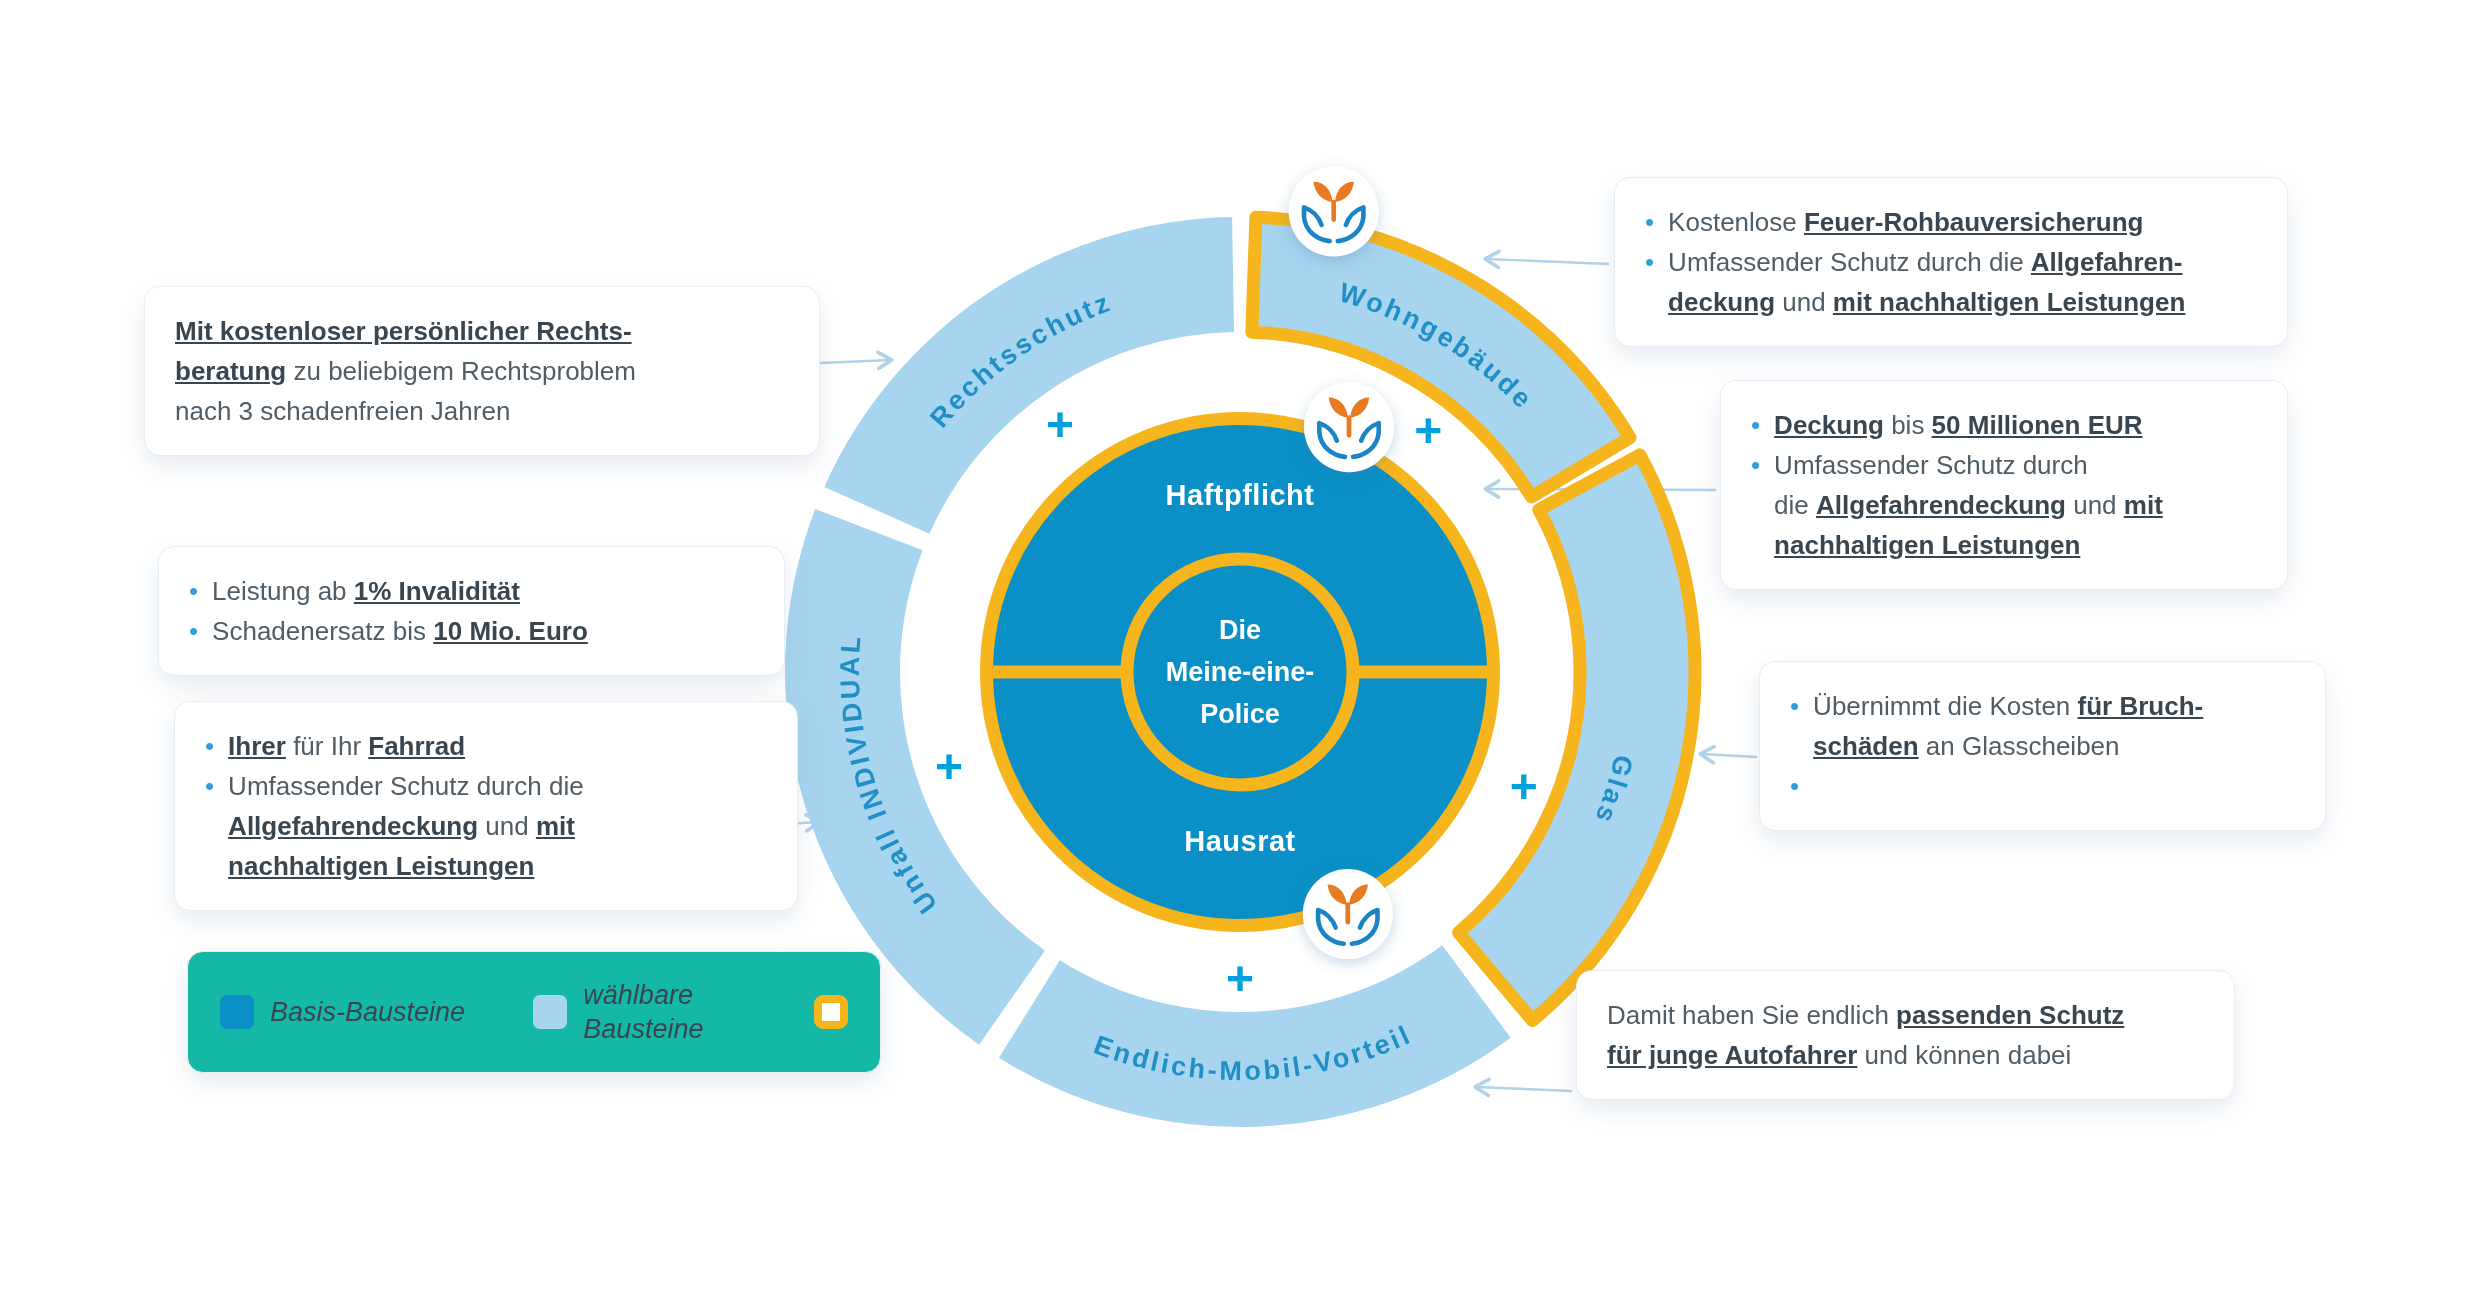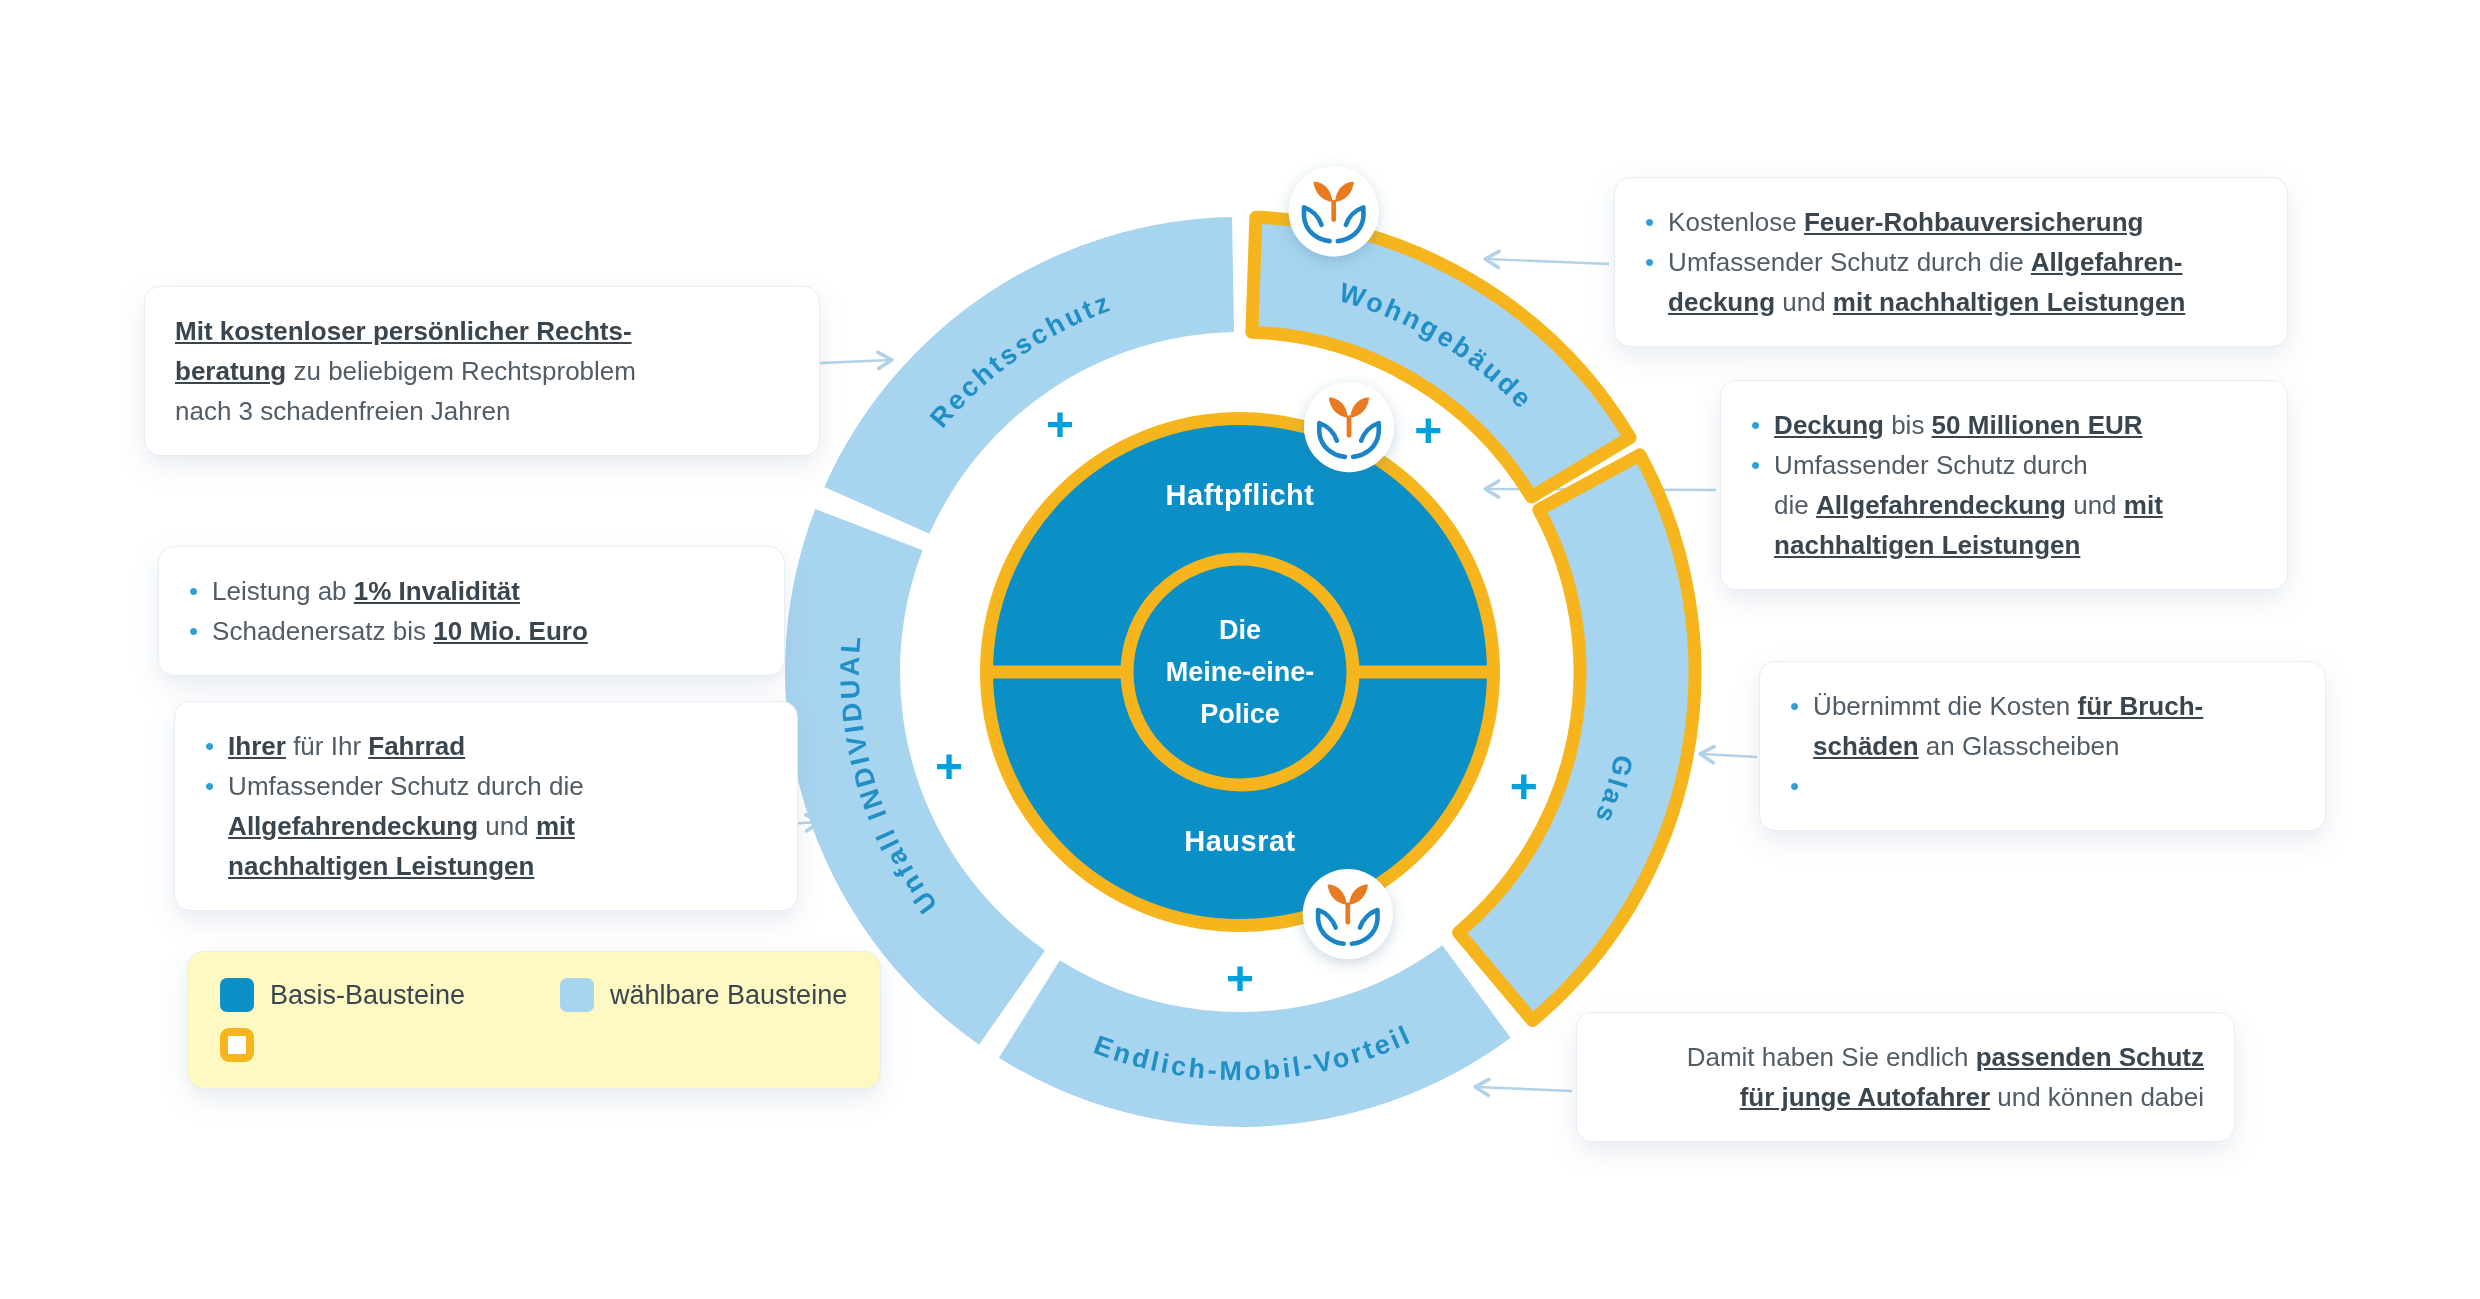--- a/index.html
+++ b/index.html
@@ -15,24 +15,24 @@
     padding:24px 30px;font-size:26px;line-height:40px;color:var(--text,#515d66);
     z-index:3;
   }
   .line{white-space:nowrap;}
   .b{font-weight:700;color:var(--text_bold,#3a464f);text-decoration:underline;}
   .bullet-row{display:flex;align-items:flex-start;}
   .dot{color:var(--bullet,#2f9fd6);margin-right:14px;font-size:26px;line-height:40px;flex:0 0 auto;}
   .bullet-text{flex:1 1 auto;}
   
   .legend{
-    position:absolute;background:#fef9c3;border:1px solid #e6edf4;border-radius:16px;
+    position:absolute;background:#14b8a6;border:1px solid #e6edf4;border-radius:16px;
     box-shadow:0 10px 26px rgba(120,150,180,0.18);
     padding:26px 32px;font-size:27px;line-height:34px;color:var(--text_bold,#3a464f);
-    display:flex;flex-direction:column;gap:16px;z-index:3;
+    display:flex;gap:16px;z-index:3;font-style:italic;
   }
   .legend-row{display:flex;}
   .legend-item{display:flex;align-items:center;gap:16px;}
   .legend-item.col1{width:340px;}
   .swatch{width:34px;height:34px;border-radius:7px;box-sizing:border-box;flex:0 0 auto;}
   .swatch-basis{background:var(--basis,#0a90c6);}
   .swatch-waehlbar{background:var(--waehlbar,#a7d4ef);}
   .swatch-allgefahren{background:#ffffff;border:8px solid var(--allgefahren,#f6b51c);border-radius:9px;}
   
   .arrows-layer{position:absolute;left:0;top:0;z-index:1;pointer-events:none;}
@@ -241,18 +241,18 @@
         <div class="line"><span class="b">schäden</span><span> an Glasscheiben</span></div>
       </div>
     </div>
     <div class="bullet-row">
       <span class="dot">•</span>
       <div class="bullet-text">
       </div>
     </div>
   </div>
 
-  <div class="callout" style="left:1576px;top:1012px;width:659px;box-sizing:border-box;text-align:right;">
+  <div class="callout" style="left:1576px;top:970px;width:659px;box-sizing:border-box;">
     <div class="line"><span>Damit haben Sie endlich </span><span class="b">passenden Schutz</span></div>
     <div class="line"><span class="b">für junge Autofahrer</span><span> und können dabei</span></div>
   </div>
 
 </div>
 
 </body></html>

